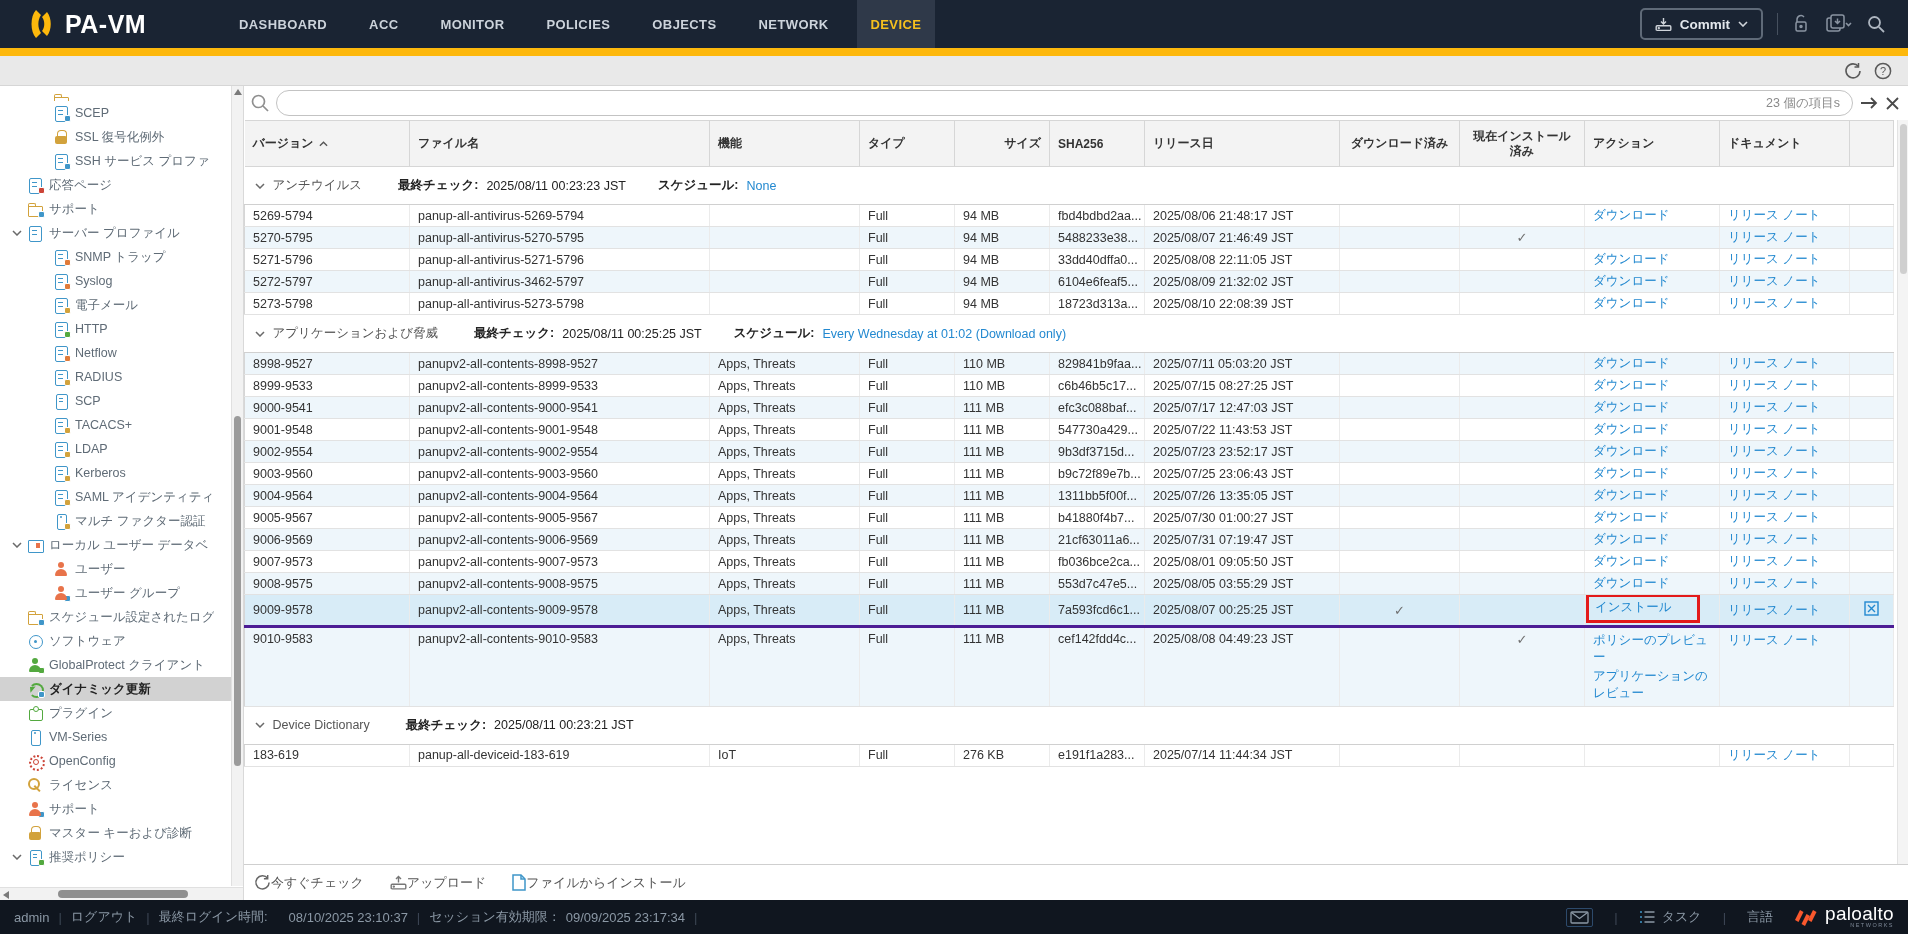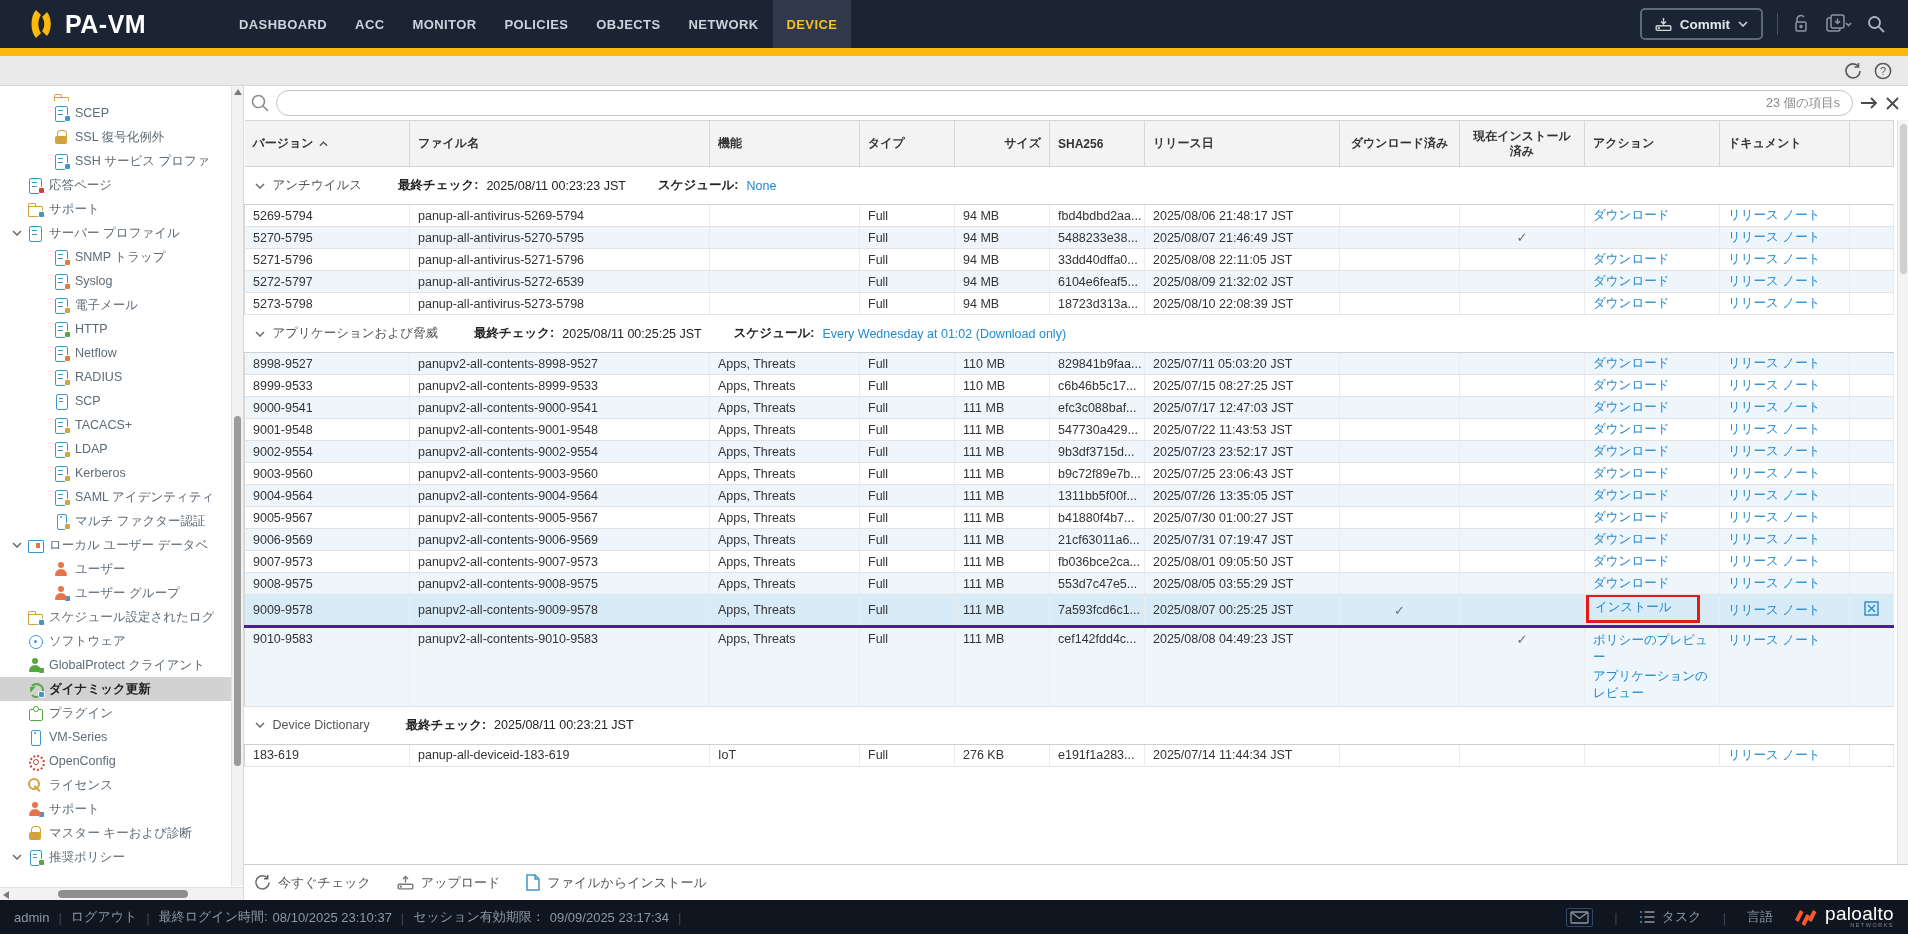--- a/index.html
+++ b/index.html
@@ -3,21 +3,21 @@
 <meta charset="utf-8">
 <style>
   *{box-sizing:border-box;margin:0;padding:0}
   html,body{width:1908px;height:950px;overflow:hidden}
   body{font-family:"Liberation Sans","DejaVu Sans",sans-serif;background:#fff;font-size:12.5px;color:#333}
 
   
   .navbar{height:48px;background:#1a2433;display:flex;align-items:stretch}
   .brand{display:flex;align-items:center;gap:9px;padding:0 26px;min-width:225px}
   .brand-name{color:#fff;font-size:25px;font-weight:bold;letter-spacing:.5px}
-  .nav-items{display:flex;align-items:stretch;}
+  .nav-items{display:flex;align-items:stretch;gap:14px}
   .nav-item{display:flex;align-items:center;padding:0 14px;color:#ccd3db;font-size:13px;font-weight:bold;letter-spacing:.4px;cursor:pointer}
   .nav-item.active{background:#2f3949;color:#f6c01e}
   .nav-right{margin-left:auto;display:flex;align-items:center;gap:14px;padding-right:22px}
   .commit-btn{display:flex;align-items:center;gap:8px;border:2px solid #5f6a78;border-radius:5px;height:32px;padding:0 13px;color:#e3e7ec;font-size:13.5px;font-weight:bold;cursor:pointer}
   .nav-sep{width:1px;height:22px;background:#46505e}
   .nav-ico{display:flex;align-items:center;cursor:pointer}
 
   .yellow-stripe{height:8px;background:#fdb80c}
 
   
@@ -100,21 +100,21 @@
   .red-box{display:inline-block;border:3px solid #e31a1a;padding:2px 26px 4px 6px;margin:-3px 0 0 -7px}
   .sort-caret{margin-left:5px}
   .wrapth{white-space:normal;text-align:center;line-height:1.25}
 
   
   .main-vscroll{position:absolute;top:34px;right:0;width:11px;bottom:0;background:#f4f4f4;border-left:1px solid #e3e3e3}
   .main-vthumb{position:absolute;top:4px;left:2px;width:7px;height:150px;border-radius:4px;background:#cfcfcf}
 
   
   .action-bar{height:36px;border-top:1px solid #cfcfcf;background:#fff;display:flex;align-items:center;gap:26px;padding-left:10px}
-  .action-btn{display:flex;align-items:center;gap:7px;color:#555;font-size:13px;cursor:pointer}
+  .action-btn{display:flex;align-items:center;color:#555;font-size:13px;cursor:pointer}
 
   
   .statusbar{height:34px;background:#10161f;display:flex;align-items:center;color:#8b98a5;font-size:13px;padding:0 14px}
   .statusbar .sep{color:#3c4654;margin:0 9px}
   .sb-link{cursor:pointer}
   .status-right{margin-left:auto;display:flex;align-items:center;gap:12px}
   .mail-box{border:1px solid #2d4a6b;border-radius:2px;padding:2px 3px;display:flex;align-items:center;cursor:pointer}
   .logo-pan{display:flex;align-items:flex-end;gap:6px;margin-left:8px}
   .logo-word{color:#fff;font-size:19px;font-weight:normal;letter-spacing:.3px;line-height:.8}
   .logo-sub{color:#7d8897;font-size:5.5px;letter-spacing:1.5px;text-align:right;margin-top:1px}
@@ -544,21 +544,21 @@
               <td>33dd40dffa0...</td>
               <td>2025/08/08 22:11:05 JST</td>
               <td class="center"></td>
               <td class="center"></td>
               <td><span class="tlink">ダウンロード</span></td>
               <td><span class="tlink">リリース ノート</span></td>
               <td class="center"></td>
             </tr>
             <tr class="data-row stripe">
               <td>5272-5797</td>
-              <td>panup-all-antivirus-5272-6539</td>
+              <td>panup-all-antivirus-3462-5797</td>
               <td></td>
               <td>Full</td>
               <td class="right">94 MB</td>
               <td>6104e6feaf5...</td>
               <td>2025/08/09 21:32:02 JST</td>
               <td class="center"></td>
               <td class="center"></td>
               <td><span class="tlink">ダウンロード</span></td>
               <td><span class="tlink">リリース ノート</span></td>
               <td class="center"></td>
@@ -841,21 +841,21 @@
     </div>
   </div>
 </div>
 
 <div class="statusbar">
   <span>admin</span>
   <span class="sep">|</span>
   <span class="sb-link">ログアウト</span>
   <span class="sep">|</span>
   <span>最終ログイン時間:</span>
-  <span style="margin-left:5px">08/10/2025 23:10:37</span>
+  <span style="margin-left:21px">08/10/2025 23:10:37</span>
   <span class="sep">|</span>
   <span>セッション有効期限：</span>
   <span style="margin-left:5px">09/09/2025 23:17:34</span>
   <span class="sep">|</span>
   <div class="status-right">
     <span class="mail-box">
       <svg width="19" height="13" viewBox="0 0 19 13" fill="none" stroke="#8b98a5" stroke-width="1.3">
         <rect x="1" y="1" width="17" height="11" rx="1"></rect>
           <path d="M1.5 1.5L9.5 7.5 17.5 1.5"></path>
       </svg>

